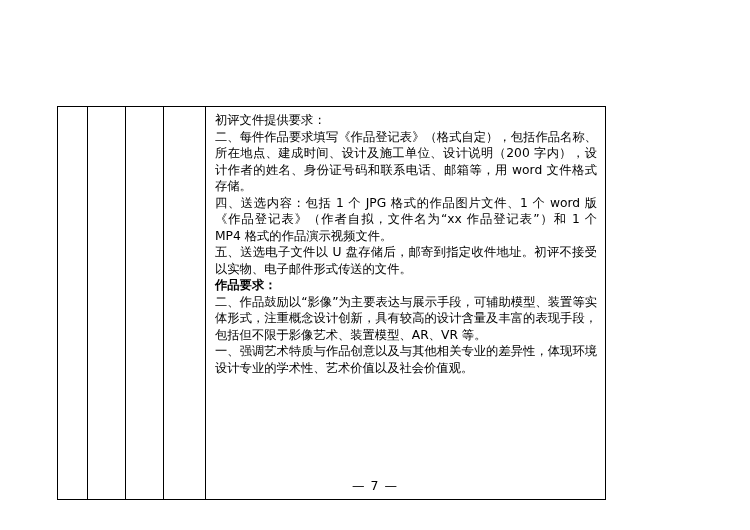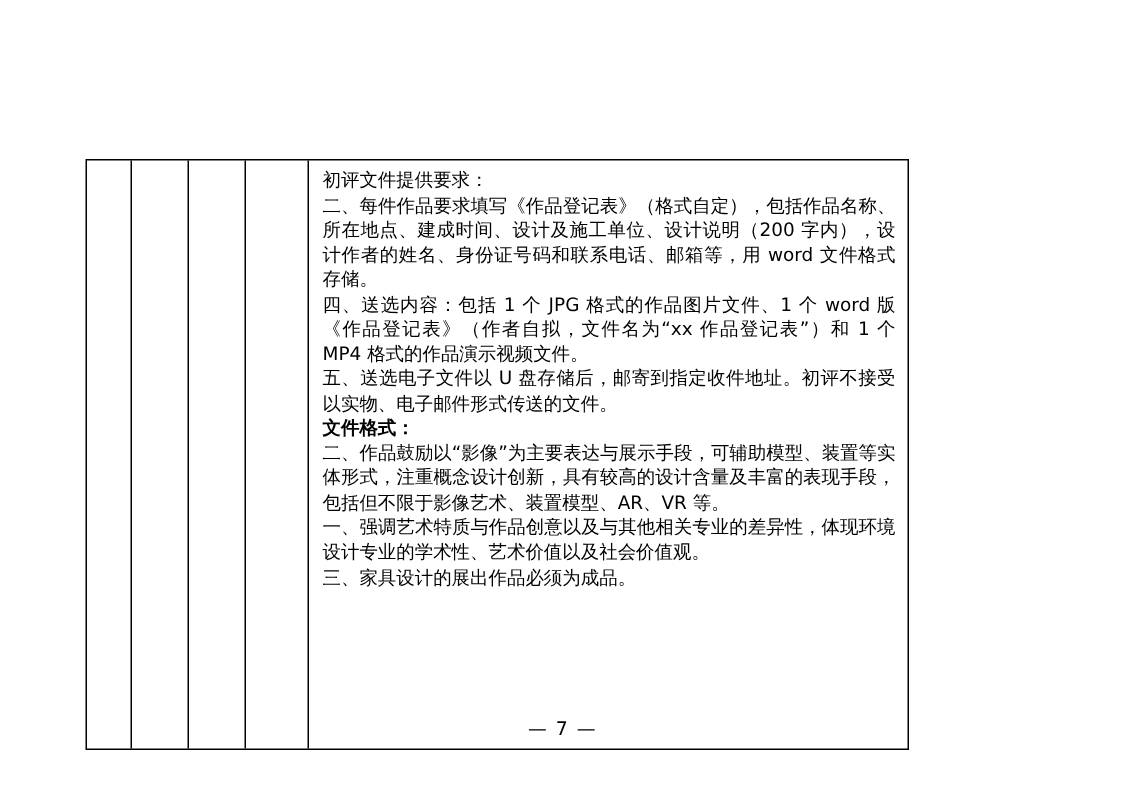--- a/index.html
+++ b/index.html
@@ -82,22 +82,21 @@
   <div class="doc-table">
     <div class="col col-1"></div>
     <div class="col col-2"></div>
     <div class="col col-3"></div>
     <div class="col col-4"></div>
     <div class="col col-content body-text">
       <p>初评文件提供要求：</p>
       <p>二、每件作品要求填写《作品登记表》（格式自定），包括作品名称、所在地点、建成时间、设计及施工单位、设计说明（200 字内），设计作者的姓名、身份证号码和联系电话、邮箱等，用 word 文件格式存储。</p>
       <p>四、送选内容：包括 1 个 JPG 格式的作品图片文件、1 个 word 版《作品登记表》（作者自拟，文件名为“xx 作品登记表”）和 1 个 MP4 格式的作品演示视频文件。</p>
       <p>五、送选电子文件以 U 盘存储后，邮寄到指定收件地址。初评不接受以实物、电子邮件形式传送的文件。</p>
-      <p class="heading-bold">文件格式：</p>
+      <p class="heading-bold">作品要求：</p>
       <p>二、作品鼓励以“影像”为主要表达与展示手段，可辅助模型、装置等实体形式，注重概念设计创新，具有较高的设计含量及丰富的表现手段，包括但不限于影像艺术、装置模型、AR、VR 等。</p>
       <p>一、强调艺术特质与作品创意以及与其他相关专业的差异性，体现环境设计专业的学术性、艺术价值以及社会价值观。</p>
-      <p>三、家具设计的展出作品必须为成品。</p>
     </div>
   </div>
 
   <div class="page-number">— 7 —</div>
 
 </div>
 
 </body></html>

